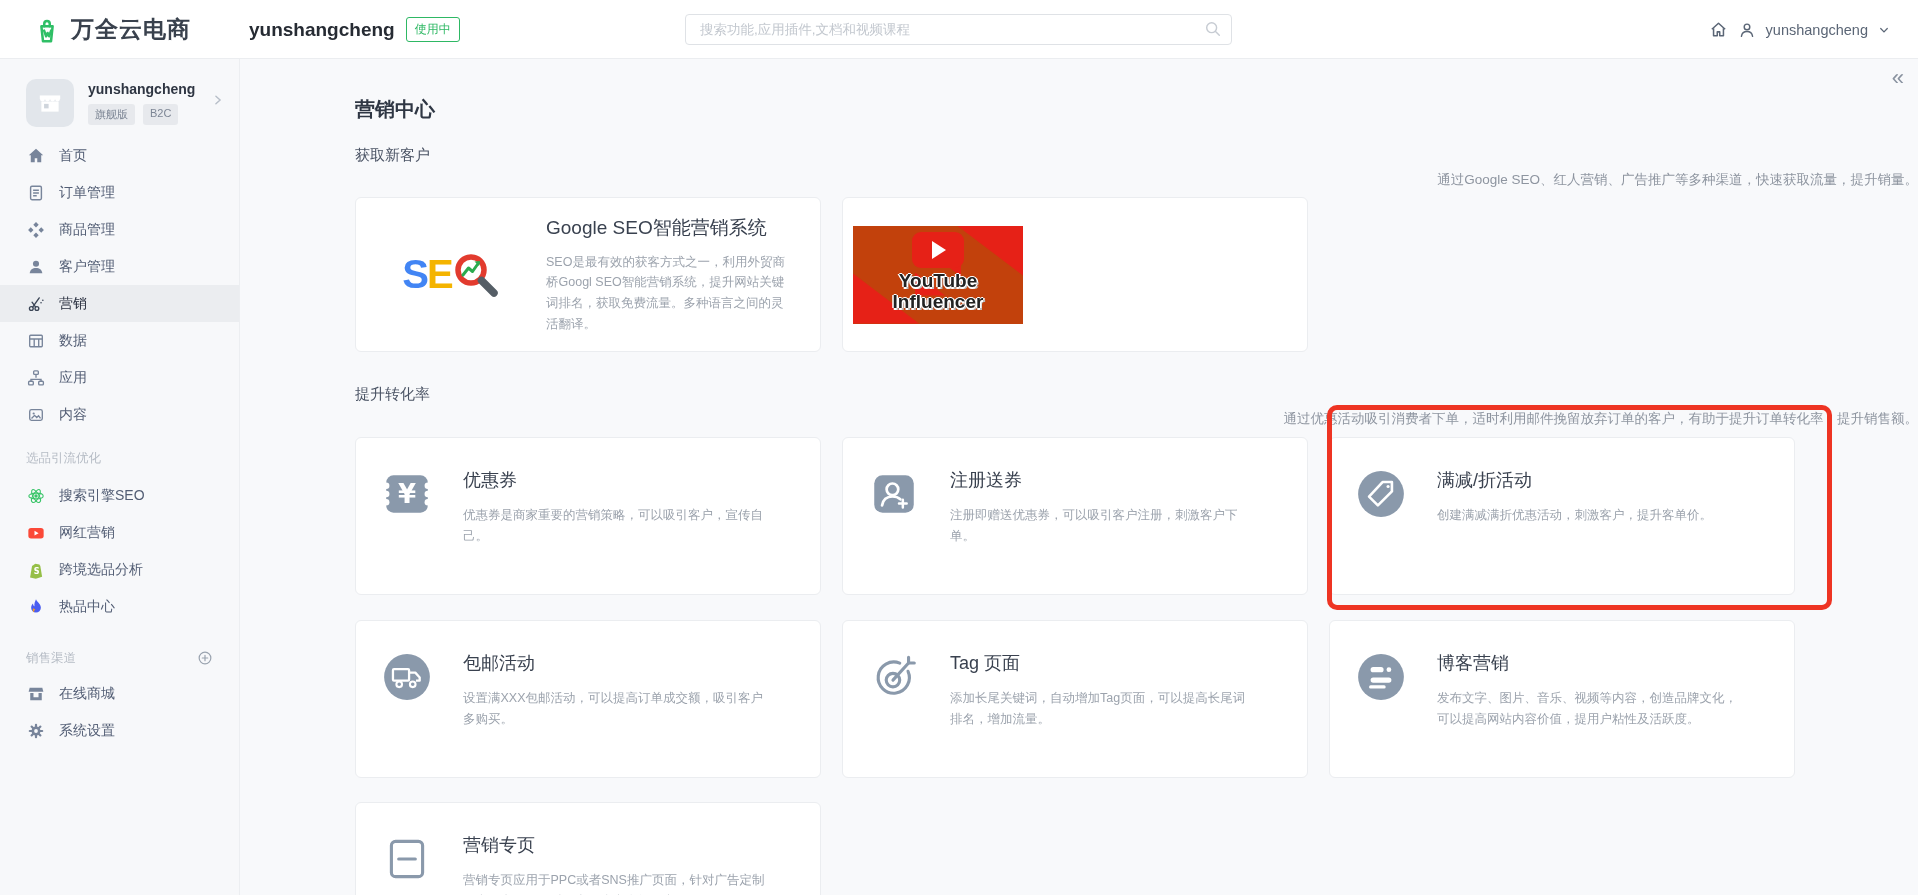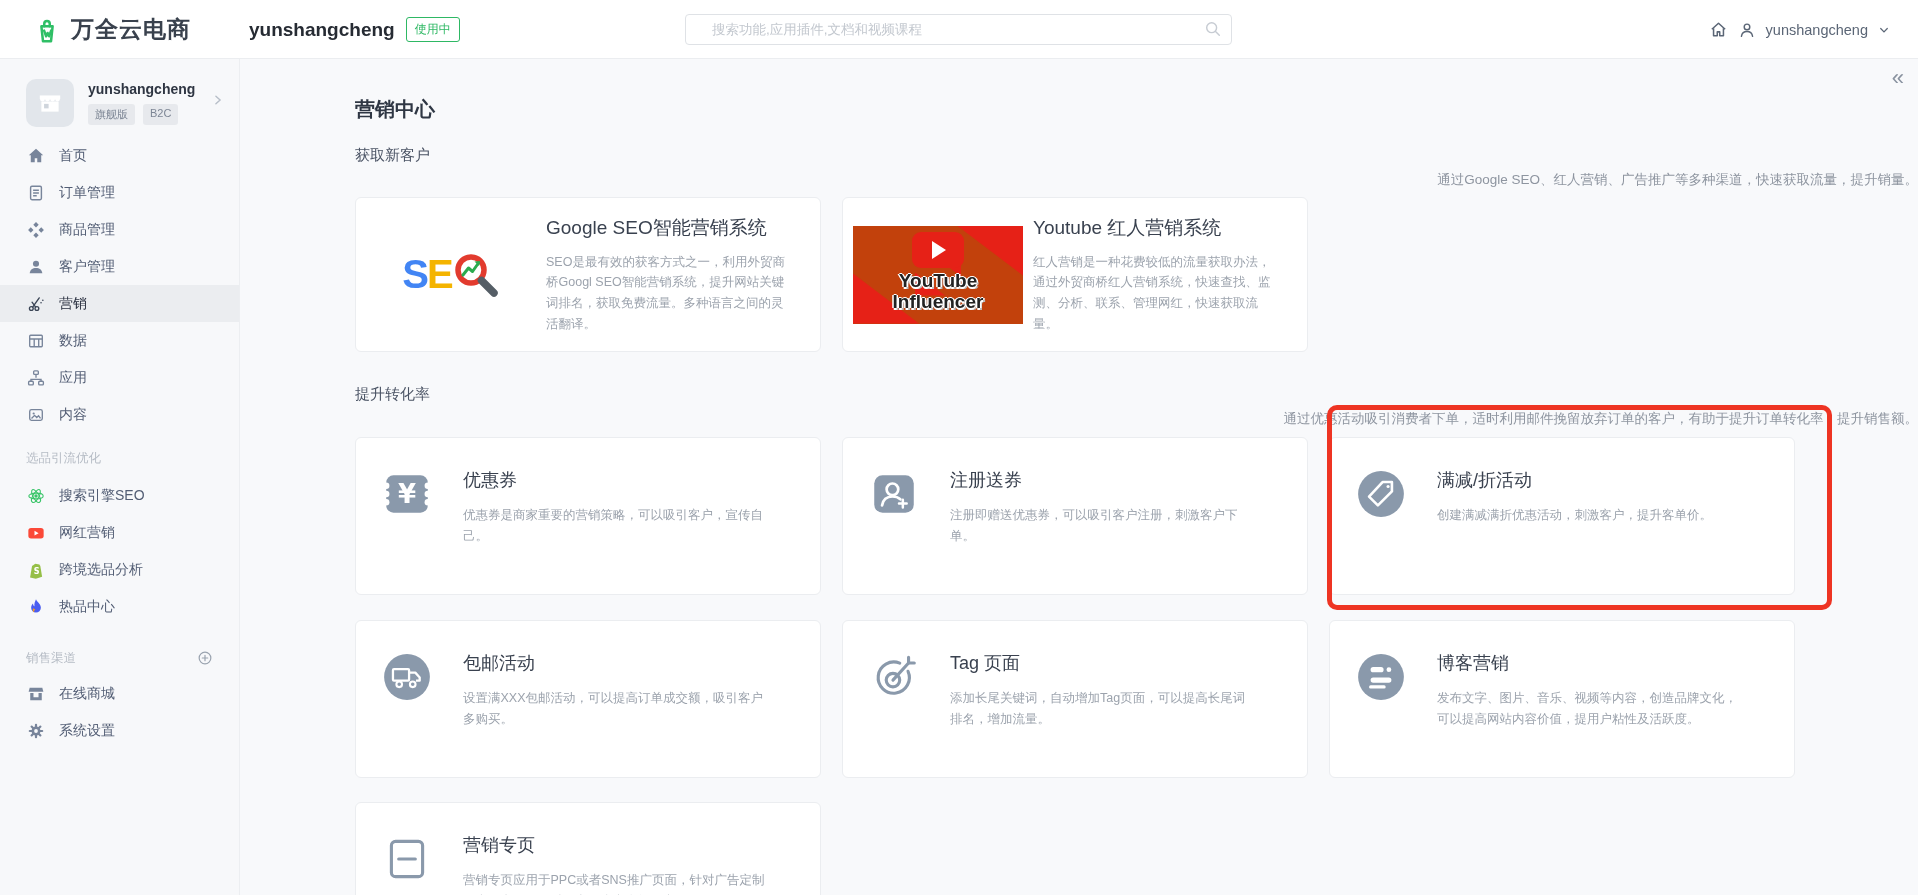--- a/index.html
+++ b/index.html
@@ -8,21 +8,21 @@
 
   
   .hdr { position:relative; height:59px; background:#fff; border-bottom:1px solid #ebedf0; z-index:30; }
   .hdr-logo { position:absolute; left:32px; top:0; height:59px; display:flex; align-items:center; gap:9px; }
   .hdr-logo .brand-txt { font-size:23px; font-weight:bold; color:#39414d; letter-spacing:1px; }
   .hdr-shop { position:absolute; left:249px; top:0; height:59px; display:flex; align-items:center; gap:11px; }
   .hdr-shop .shop-title { font-size:19px; font-weight:bold; color:#262b33; }
   .badge-using { font-size:12px; color:#2eb864; border:1px solid #2eb864; border-radius:3px; padding:3px 8px; background:#fff; }
   .hdr-search { position:absolute; left:685px; top:14px; width:547px; height:31px; }
   .hdr-search input { width:100%; height:100%; border:1px solid #dfe2e6; border-radius:4px;
-    padding:0 36px 0 26px; font-size:13.5px; color:#333; outline:none; background:#fff;
+    padding:0 36px 0 14px; font-size:13.5px; color:#333; outline:none; background:#fff;
     font-family:"Liberation Sans", sans-serif; }
   .hdr-search input::placeholder { color:#c3c8cf; }
   .hdr-search .mag { position:absolute; right:10px; top:6px; }
   .hdr-right { position:absolute; right:28px; top:0; height:59px; display:flex; align-items:center; gap:10px; color:#5b6676; }
   .hdr-right .uname { font-size:14.5px; }
 
   
   .app-body { display:flex; height:836px; }
   aside { width:240px; min-width:240px; background:#f7f8fa; border-right:1px solid #eceef1; padding-top:20px; }
   main { flex:1; background:#f8f9fb; position:relative; padding-left:115px; overflow:hidden; }
@@ -371,24 +371,20 @@
               <div class="yt-tri yt-tr2"></div>
             <div class="yt-tri yt-bl1"></div>
               <div class="yt-tri yt-bl2"></div>
             <div class="yt-play"></div>
             <div class="yt-words">
               <div>YouTube</div>
               <div>Influencer</div>
             </div>
           </div>
         </div>
-        <div class="card-text">
-          <div class="card-title">Youtube 红人营销系统</div>
-          <div class="card-desc">红人营销是一种花费较低的流量获取办法，通过外贸商桥红人营销系统，快速查找、监测、分析、联系、管理网红，快速获取流量。</div>
-        </div>
       </div>
     </div>
 
     <div class="sec-head second">提升转化率</div>
     <div class="sec-desc">通过优惠活动吸引消费者下单，适时利用邮件挽留放弃订单的客户，有助于提升订单转化率，提升销售额。</div>
 
     <div class="card-row">
       <div class="card small">
         <span class="sicon">
           <svg width="52" height="52" viewBox="0 0 50 50">

